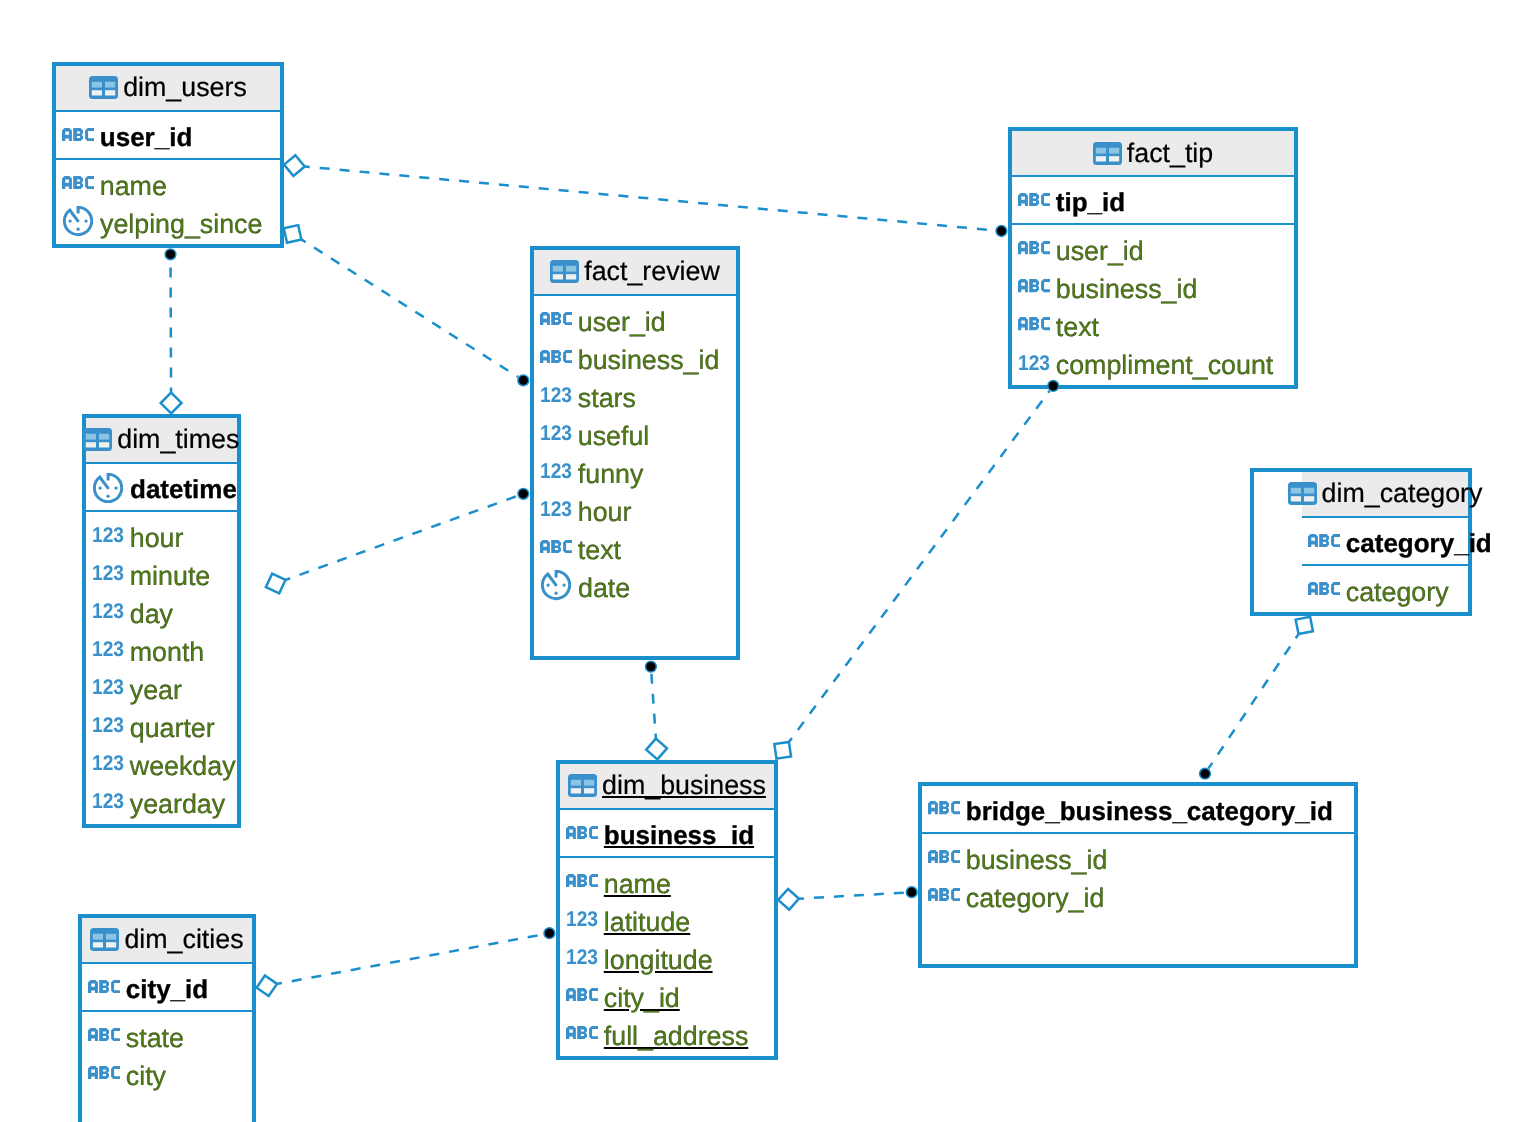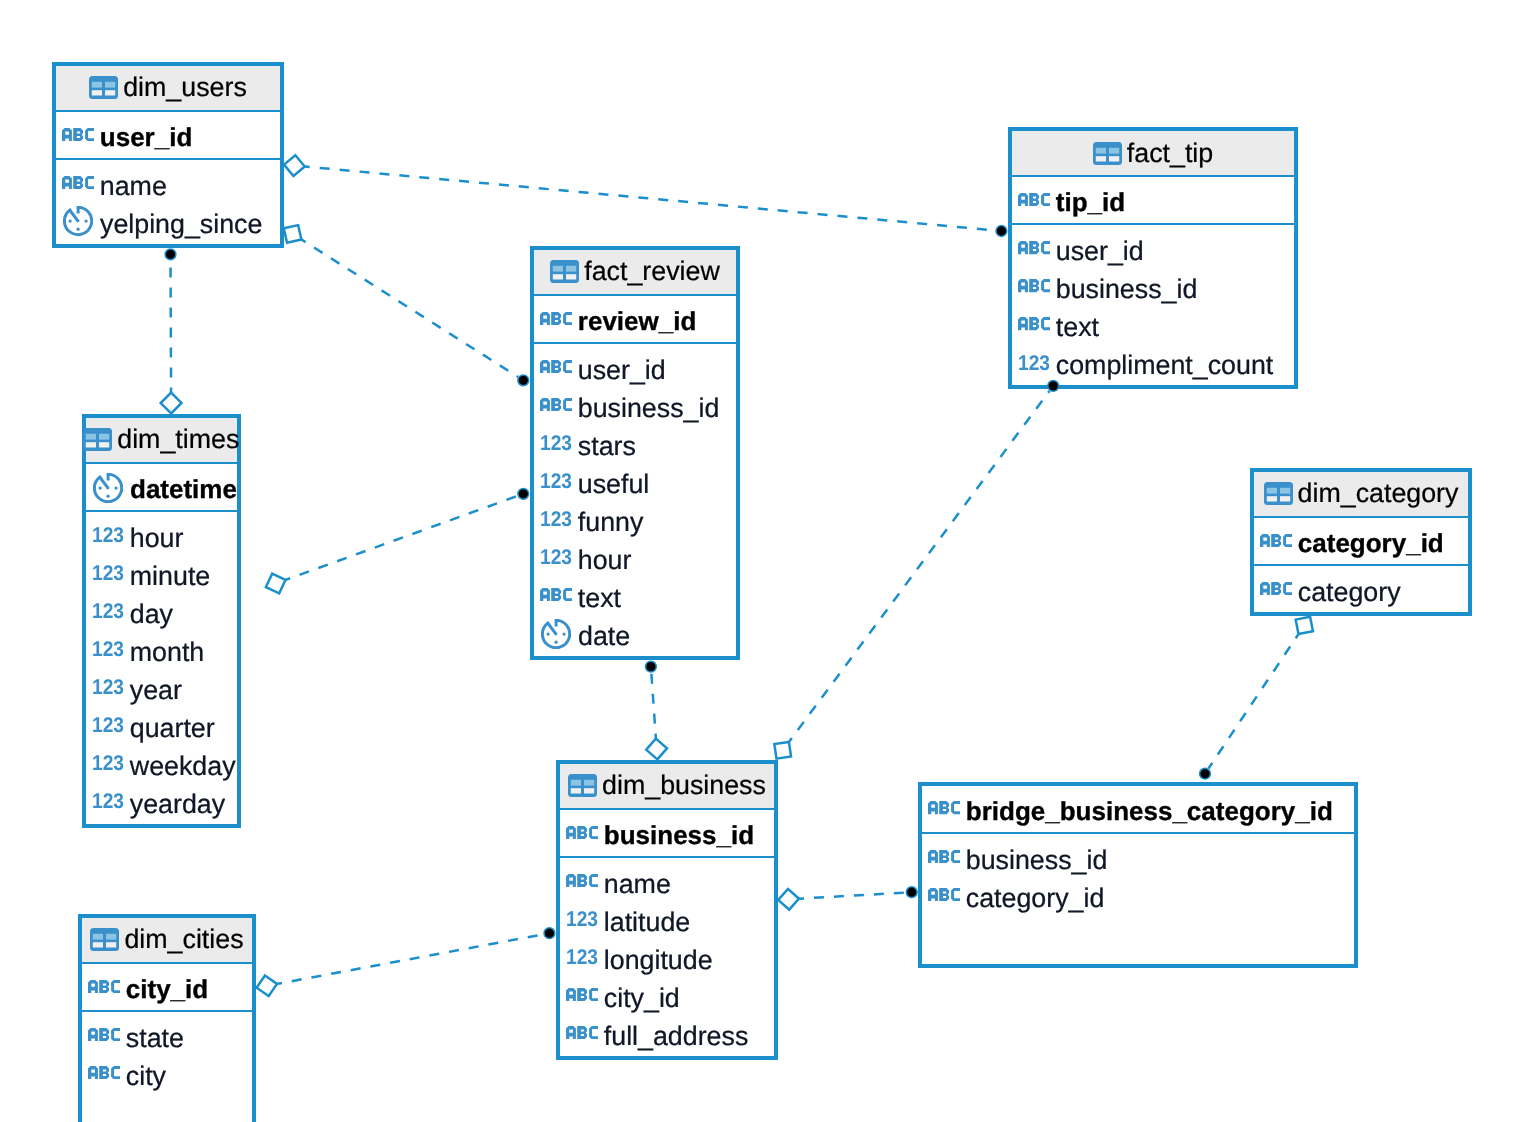--- a/index.html
+++ b/index.html
@@ -15,21 +15,21 @@
             border-bottom:2.2px solid #1b8fcc;
             display:flex;align-items:center;justify-content:center;}
   .tbl-title{transform:translateZ(0);-webkit-text-stroke:0.22px #000;font-size:26.8px;color:#000;line-height:1;white-space:nowrap;
              margin-left:5px;position:relative;top:0px;}
   .pk-row{box-sizing:border-box;height:48.2px;border-bottom:2.2px solid #1b8fcc;
           display:flex;align-items:center;padding-left:5px;}
   .pk-name{transform:translateZ(0);font-size:26px;font-weight:bold;-webkit-text-stroke:0.35px #000;color:#000;line-height:1;white-space:nowrap;
            margin-left:7px;position:relative;top:2px;}
   .cols{box-sizing:border-box;padding-top:7px;}
   .col-row{height:38px;display:flex;align-items:center;padding-left:5px;}
-  .col-name{transform:translateZ(0);-webkit-text-stroke:0.22px #000;font-size:26.8px;color:#0f172a;line-height:1;white-space:nowrap;
+  .col-name{transform:translateZ(0);-webkit-text-stroke:0.22px #000;font-size:26.8px;color:#4d7c0f;line-height:1;white-space:nowrap;
             margin-left:7px;position:relative;top:0px;}
   .ic{flex:0 0 auto;display:block;}
   .ic-abc{margin-left:0.9px;margin-right:-0.9px;}
   .ic-num{margin-left:1.3px;margin-right:-1.3px;transform:translateZ(0);}
   .ic-clock{margin-left:2.0px;margin-right:-0.2px;}
   .col-row .ic-abc{position:relative;top:-3.5px;}
   .col-row .ic-num{position:relative;top:-2.7px;}
   .col-row .ic-clock{position:relative;top:-2.4px;}
   .pk-row .ic-abc{position:relative;top:-0.8px;}
   .pk-row .ic-clock{position:relative;top:0.8px;}
@@ -134,28 +134,20 @@
   <div class="tbl-head">
     <svg class="ic" width="29" height="23" viewBox="0 0 29 23">
           <rect x="0" y="0" width="29" height="23" rx="3.5" fill="#3a90cb"></rect>
           <rect x="2.8" y="5.8" width="10.2" height="5.8" fill="#8cc5e4"></rect>
           <rect x="16" y="5.8" width="10.2" height="5.8" fill="#8cc5e4"></rect>
           <rect x="2.8" y="14.2" width="10.2" height="5.3" fill="#f0f0f0"></rect>
           <rect x="16" y="14.2" width="10.2" height="5.3" fill="#f0f0f0"></rect>
         </svg>
     <span class="tbl-title">fact_review</span>
   </div>
-  <div class="pk-row">
-    <svg class="ic ic-abc" width="32" height="13.3" viewBox="0 0 32 13.3">
-          <path d="M0,13.3 L0,2.6 L2.6,0 L7.3,0 L9.9,2.6 L9.9,13.3 L6.9,13.3 L6.9,10.4 L3.3,10.4 L3.3,13.3 Z M3.3,6.8 L6.9,6.8 L6.9,3.4 L3.3,3.4 Z" fill="#3a90cb" fill-rule="evenodd"></path>
-          <path d="M11.2,0 L18.4,0 L21.0,2.6 L21.0,5.2 L19.6,6.65 L21.0,8.1 L21.0,10.7 L18.4,13.3 L11.2,13.3 Z M14.9,5.5 L18.1,5.5 L18.1,3.5 L14.9,3.5 Z M14.9,9.9 L18.1,9.9 L18.1,7.9 L14.9,7.9 Z" fill="#3a90cb" fill-rule="evenodd"></path>
-          <path d="M32,0 L25.7,0 L23.1,2.6 L23.1,10.7 L25.7,13.3 L32,13.3 L32,10.3 L26.1,10.3 L26.1,3.0 L32,3.0 Z" fill="#3a90cb" fill-rule="evenodd"></path>
-        </svg>
-    <span class="pk-name">review_id</span>
-  </div>
   <div class="cols">
     <div class="col-row">
       <svg class="ic ic-abc" width="32" height="13.3" viewBox="0 0 32 13.3">
             <path d="M0,13.3 L0,2.6 L2.6,0 L7.3,0 L9.9,2.6 L9.9,13.3 L6.9,13.3 L6.9,10.4 L3.3,10.4 L3.3,13.3 Z M3.3,6.8 L6.9,6.8 L6.9,3.4 L3.3,3.4 Z" fill="#3a90cb" fill-rule="evenodd"></path>
             <path d="M11.2,0 L18.4,0 L21.0,2.6 L21.0,5.2 L19.6,6.65 L21.0,8.1 L21.0,10.7 L18.4,13.3 L11.2,13.3 Z M14.9,5.5 L18.1,5.5 L18.1,3.5 L14.9,3.5 Z M14.9,9.9 L18.1,9.9 L18.1,7.9 L14.9,7.9 Z" fill="#3a90cb" fill-rule="evenodd"></path>
             <path d="M32,0 L25.7,0 L23.1,2.6 L23.1,10.7 L25.7,13.3 L32,13.3 L32,10.3 L26.1,10.3 L26.1,3.0 L32,3.0 Z" fill="#3a90cb" fill-rule="evenodd"></path>
           </svg>
       <span class="col-name">user_id</span>
     </div>
     <div class="col-row">
@@ -275,21 +267,21 @@
       <span class="col-name">weekday</span>
     </div>
     <div class="col-row">
       <svg class="ic ic-num" width="32" height="16" viewBox="0 0 32 16">
             <text x="0" y="15.1" textLength="32" lengthAdjust="spacingAndGlyphs" font-family="Liberation Sans, sans-serif" font-size="21.3" font-weight="bold" fill="#3a90cb">123</text>
           </svg>
       <span class="col-name">yearday</span>
     </div>
   </div>
 </div>
-<div class="tbl" style="left:1249.8px;top:467.7px;width:222.4px;height:148.4px;">
+<div class="tbl" style="left:1249.8px;top:467.7px;width:222.4px;height:148.4px;padding-left:48px;">
   <div class="tbl-head">
     <svg class="ic" width="29" height="23" viewBox="0 0 29 23">
           <rect x="0" y="0" width="29" height="23" rx="3.5" fill="#3a90cb"></rect>
           <rect x="2.8" y="5.8" width="10.2" height="5.8" fill="#8cc5e4"></rect>
           <rect x="16" y="5.8" width="10.2" height="5.8" fill="#8cc5e4"></rect>
           <rect x="2.8" y="14.2" width="10.2" height="5.3" fill="#f0f0f0"></rect>
           <rect x="16" y="14.2" width="10.2" height="5.3" fill="#f0f0f0"></rect>
         </svg>
     <span class="tbl-title">dim_category</span>
   </div>
@@ -305,21 +297,21 @@
     <div class="col-row">
       <svg class="ic ic-abc" width="32" height="13.3" viewBox="0 0 32 13.3">
             <path d="M0,13.3 L0,2.6 L2.6,0 L7.3,0 L9.9,2.6 L9.9,13.3 L6.9,13.3 L6.9,10.4 L3.3,10.4 L3.3,13.3 Z M3.3,6.8 L6.9,6.8 L6.9,3.4 L3.3,3.4 Z" fill="#3a90cb" fill-rule="evenodd"></path>
             <path d="M11.2,0 L18.4,0 L21.0,2.6 L21.0,5.2 L19.6,6.65 L21.0,8.1 L21.0,10.7 L18.4,13.3 L11.2,13.3 Z M14.9,5.5 L18.1,5.5 L18.1,3.5 L14.9,3.5 Z M14.9,9.9 L18.1,9.9 L18.1,7.9 L14.9,7.9 Z" fill="#3a90cb" fill-rule="evenodd"></path>
             <path d="M32,0 L25.7,0 L23.1,2.6 L23.1,10.7 L25.7,13.3 L32,13.3 L32,10.3 L26.1,10.3 L26.1,3.0 L32,3.0 Z" fill="#3a90cb" fill-rule="evenodd"></path>
           </svg>
       <span class="col-name">category</span>
     </div>
   </div>
 </div>
-<div class="tbl" style="left:555.8px;top:759.8px;width:222.4px;height:300.4px;">
+<div class="tbl" style="left:555.8px;top:759.8px;width:222.4px;height:300.4px;text-decoration:underline;">
   <div class="tbl-head">
     <svg class="ic" width="29" height="23" viewBox="0 0 29 23">
           <rect x="0" y="0" width="29" height="23" rx="3.5" fill="#3a90cb"></rect>
           <rect x="2.8" y="5.8" width="10.2" height="5.8" fill="#8cc5e4"></rect>
           <rect x="16" y="5.8" width="10.2" height="5.8" fill="#8cc5e4"></rect>
           <rect x="2.8" y="14.2" width="10.2" height="5.3" fill="#f0f0f0"></rect>
           <rect x="16" y="14.2" width="10.2" height="5.3" fill="#f0f0f0"></rect>
         </svg>
     <span class="tbl-title">dim_business</span>
   </div>

